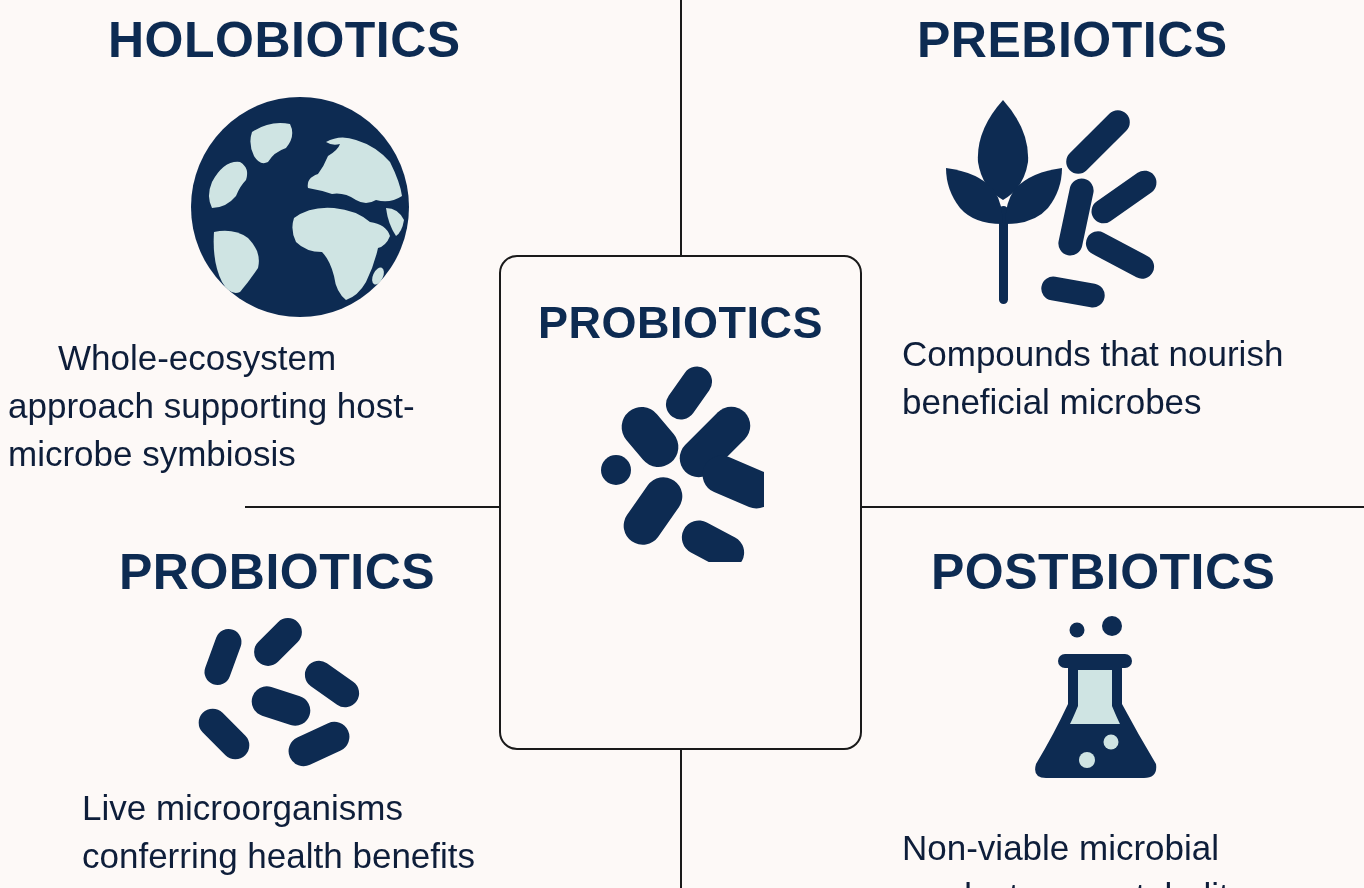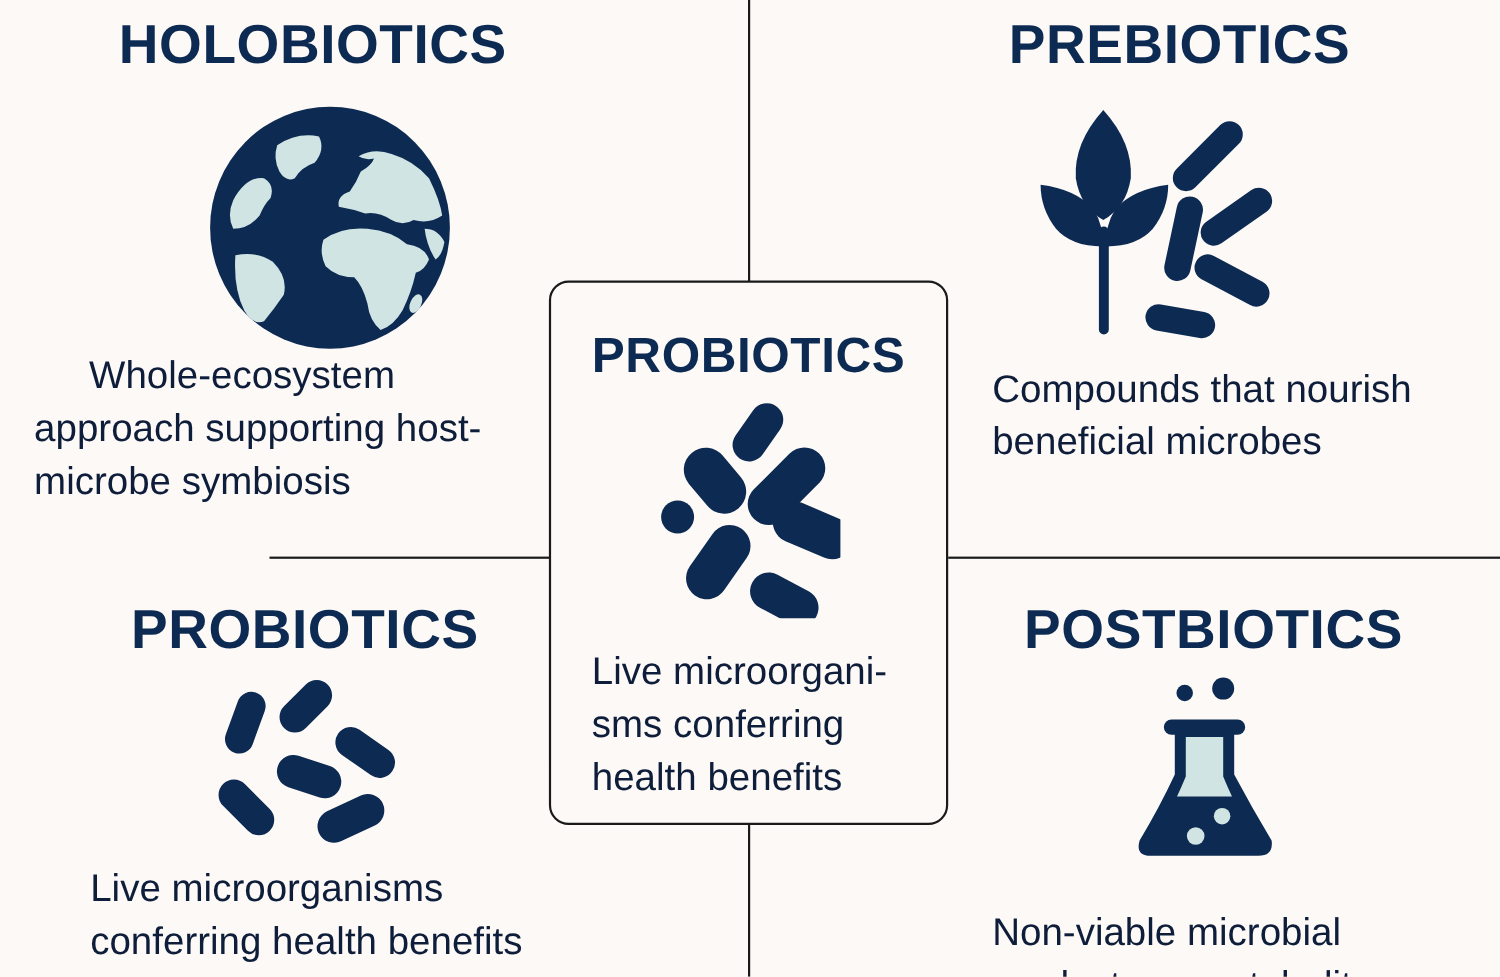--- a/index.html
+++ b/index.html
@@ -50,21 +50,21 @@
     <path d="M24 136 Q44 132 58 142 Q72 156 68 172 Q60 184 50 196 Q40 200 32 186 Q22 166 24 136 Z" fill="#CFE4E3"></path>
 
     <path d="M136 46 Q150 38 166 44 Q186 50 200 66 Q210 86 212 100 Q200 108 186 104 Q176 110 166 104 Q154 96 142 98 Q130 94 118 92 Q116 82 128 78 Q134 70 138 60 Q148 54 150 48 Q142 50 136 46 Z" fill="#CFE4E3"></path>
 
     <path d="M104 122 Q120 110 144 112 Q166 114 180 126 Q196 128 200 140 Q196 150 188 152 Q184 170 176 186 Q168 200 156 204 Q146 196 144 180 Q140 164 132 156 Q116 156 106 146 Q100 134 104 122 Z" fill="#CFE4E3"></path>
 
     <path d="M196 112 Q208 112 214 124 Q212 136 206 140 Q198 128 196 112 Z" fill="#CFE4E3"></path>
 
     <ellipse cx="188" cy="180" rx="5" ry="9" transform="rotate(25 188 180)" fill="#CFE4E3"></ellipse>
   </svg>
-  <div class="desc" style="left:8px; top:318px; width:470px; text-indent:50px;margin-left:23px;">Whole-ecosystem
+  <div class="desc" style="left:8px; top:334px; width:470px; text-indent:50px;">Whole-ecosystem
 approach supporting host-
 microbe symbiosis</div>
 </section>
 
 <section>
   <div class="title" style="left:889px; top:15px;margin-left:28px;">PREBIOTICS</div>
   <svg style="left:944px; top:96px;" width="232" height="212" viewBox="0 0 232 212">
 
     <rect x="55" y="110" width="9" height="98" rx="4.5" fill="#0D2B52"></rect>
 
@@ -122,16 +122,13 @@
   <div class="title" style="left:37px; top:43px; font-size:45px;">PROBIOTICS</div>
   <svg style="left:99px; top:105px;" width="164" height="200" viewBox="0 0 164 200">
     <rect x="74" y="2" width="30" height="58" rx="15" transform="rotate(35 89 31)" fill="#0D2B52"></rect>
     <rect x="30" y="42" width="40" height="66" rx="20" transform="rotate(-40 50 75)" fill="#0D2B52"></rect>
     <rect x="96" y="38" width="38" height="84" rx="19" transform="rotate(45 115 80)" fill="#0D2B52"></rect>
     <circle cx="16" cy="108" r="15" fill="#0D2B52"></circle>
     <rect x="120" y="82" width="38" height="76" rx="19" transform="rotate(-67 139 120)" fill="#0D2B52"></rect>
     <rect x="34" y="112" width="38" height="74" rx="19" transform="rotate(35 53 149)" fill="#0D2B52"></rect>
     <rect x="96" y="150" width="34" height="66" rx="17" transform="rotate(-62 113 183)" fill="#0D2B52"></rect>
   </svg>
-  <div class="desc" style="left:37px; top:330px; width:320px;">Live microorgani-
-sms conferring
-health benefits</div>
 </div>
 
 </body></html>

